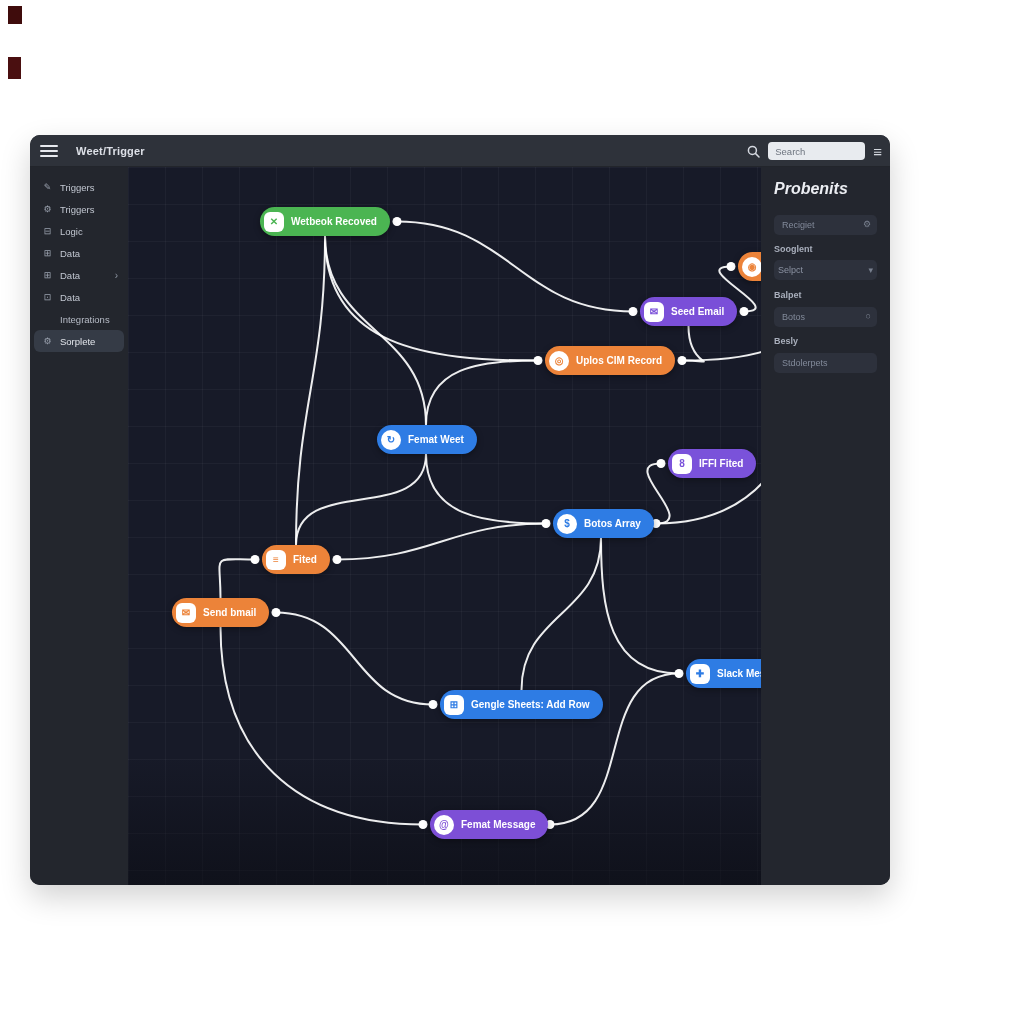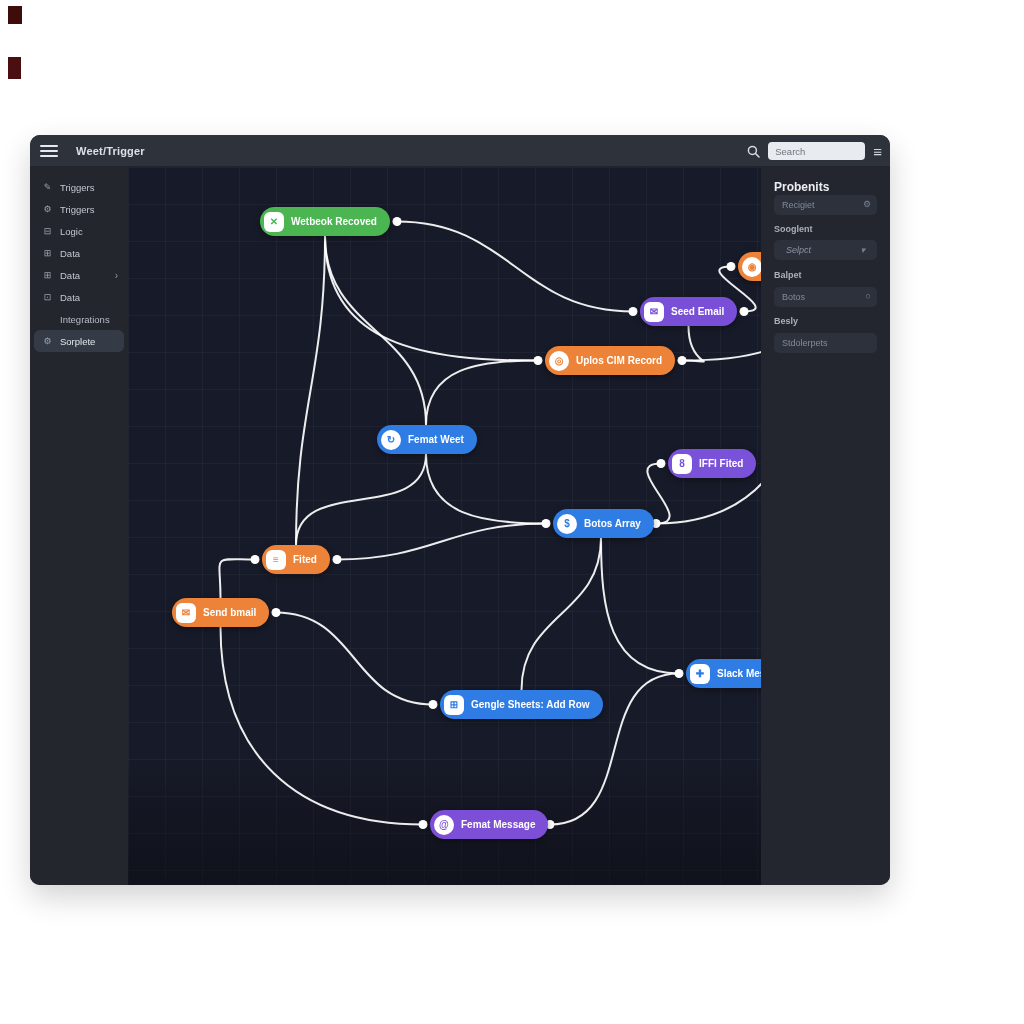--- a/index.html
+++ b/index.html
@@ -61,29 +61,29 @@
           box-shadow:0 2px 6px rgba(0,0,0,.35); cursor:pointer; }
   .node .chip { width:20px; height:20px; background:#ffffff; margin-right:7px;
                 display:flex; align-items:center; justify-content:center;
                 font-size:10px; font-weight:bold; }
   .chip.square { border-radius:6px; }
   .chip.circle { border-radius:50%; }
 
   
   .props { position:absolute; right:0; top:32px; width:129px; height:718px;
            background:#23262e; z-index:4; padding:13px; }
-  .props-title { color:#eceef3; font-size:12px; font-weight:bold; margin-bottom:0; }
+  .props-title { color:#eceef3; font-size:16px; font-weight:bold; margin-bottom:16px;font-style:italic; }
   .p-label { color:#a9afbc; font-size:9px; font-weight:bold; margin:10px 0 6px; }
   .p-field { position:relative; width:103px; height:20px; margin-bottom:4px; }
   .p-input { width:100%; height:100%; background:#2d313c; border:none; border-radius:5px;
              font-size:9px; color:#8b92a2; padding:0 18px 0 8px; outline:none; }
   .p-input::placeholder { color:#828a9a; }
   .p-select { width:100%; height:100%; background:#2d313c; border-radius:5px; font-size:9px;
-              color:#8b92a2; padding:0 12px; display:flex; align-items:center;
-              justify-content:space-between; cursor:pointer;font-style:italic; }
+              color:#8b92a2; padding:0 4px; display:flex; align-items:center;
+              justify-content:space-between; cursor:pointer; }
   .p-ico { position:absolute; right:6px; top:50%; transform:translateY(-50%);
            color:#79808f; font-size:9px; pointer-events:none; }
 </style>
 </head>
 <body>
 
 <div class="artifact a1"></div>
 <div class="artifact a2"></div>
 
 <div class="window">

